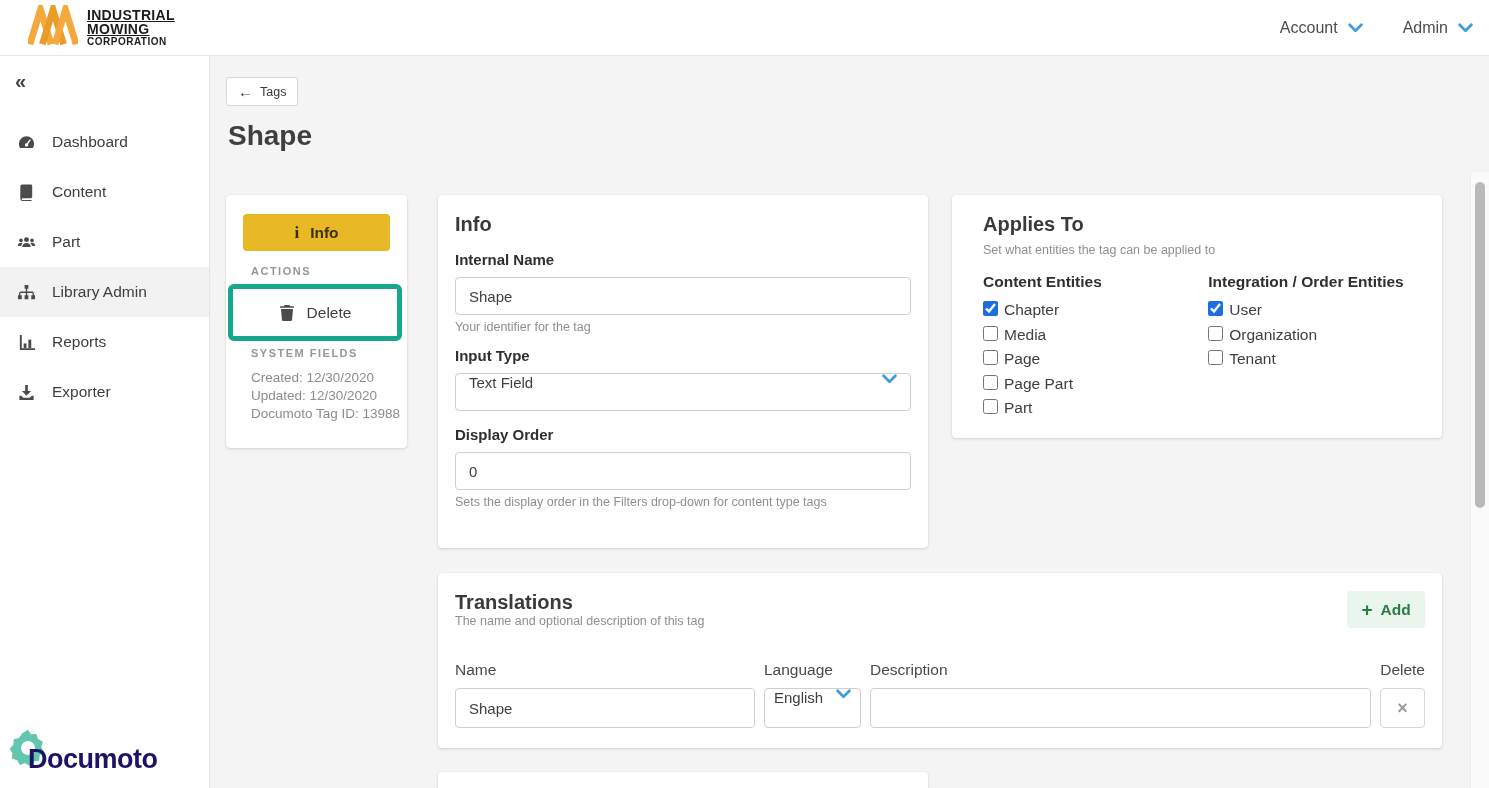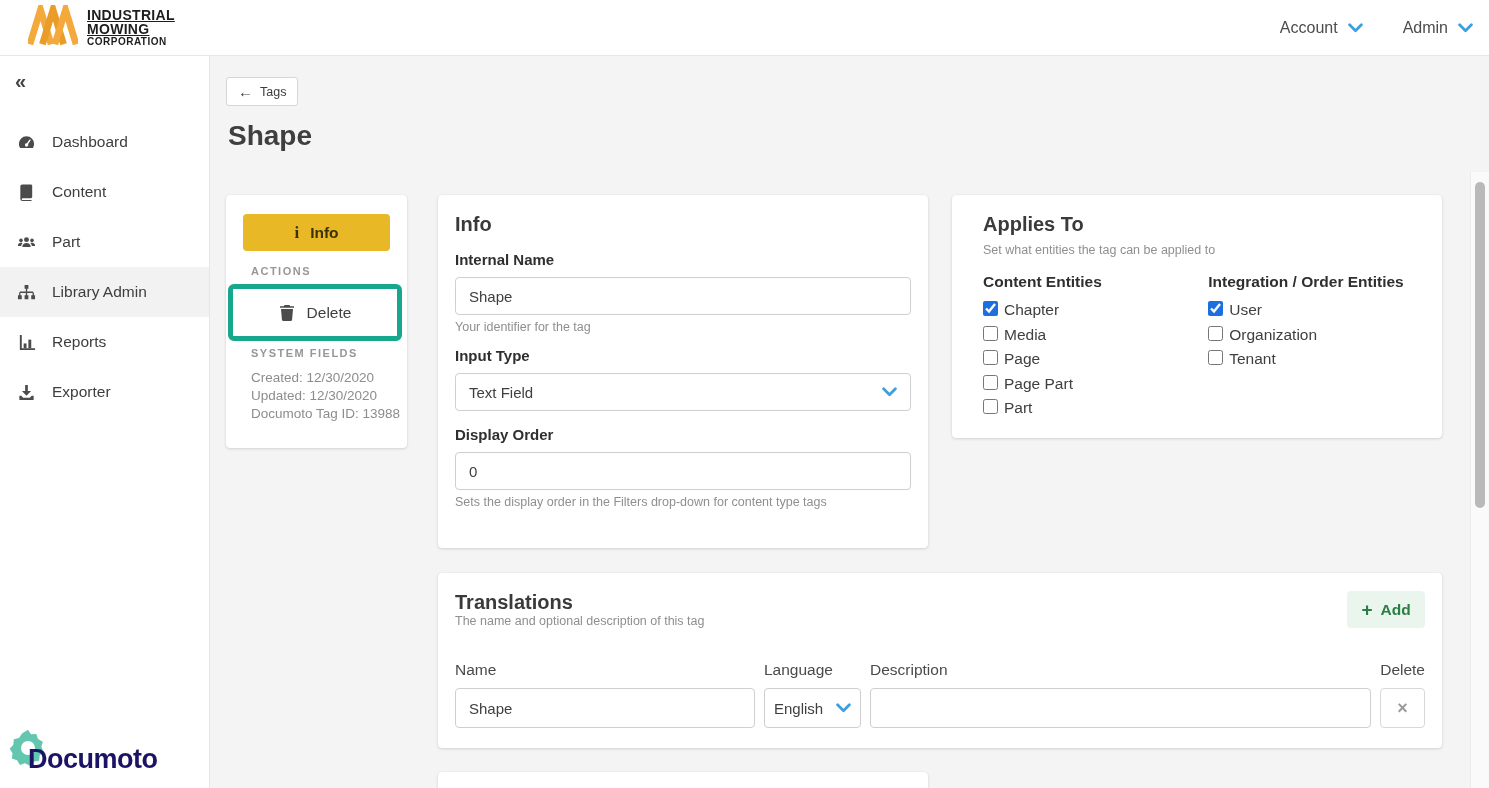--- a/index.html
+++ b/index.html
@@ -57,21 +57,21 @@
 
   
   .info-card { left:228px; top:139px; width:490px; height:353px; padding:18px 17px; }
   .card-title { font-size:20px; font-weight:700; color:#3a3a3a; }
   .field-label { font-size:15px; font-weight:700; color:#2f2f2f; }
   .text-input { width:100%; height:38px; border:1px solid #cfcfcf; border-radius:4px; padding:0 13px;
                 font-size:15px; color:#3f3f3f; background:#fff; outline:none;
                 font-family:"Liberation Sans","DejaVu Sans",sans-serif; }
   .helper { font-size:12.5px; color:#8f8f8f; }
   .sel { height:38px; border:1px solid #cfcfcf; border-radius:4px; padding:0 13px; background:#fff;
-         display:flex; align-items:center; justify-content:space-between; font-size:15px; color:#3f3f3f; cursor:pointer; }
+         display:flex; align-items:flex-start; justify-content:space-between; font-size:15px; color:#3f3f3f; cursor:pointer; }
   .info-card .card-title { margin-bottom:15px; }
   .info-card .field-label { margin-bottom:9px; }
   .info-card .text-input, .info-card .sel { margin-bottom:5px; }
   .info-card .helper { margin-bottom:13px; }
   .info-card .gap { height:10px; }
 
   
   .applies-card { left:742px; top:139px; width:490px; height:243px; padding:18px 31px; }
   .applies-card .subtitle { font-size:12.5px; color:#8f8f8f; margin-top:7px; }
   .cols { display:flex; margin-top:16px; }

